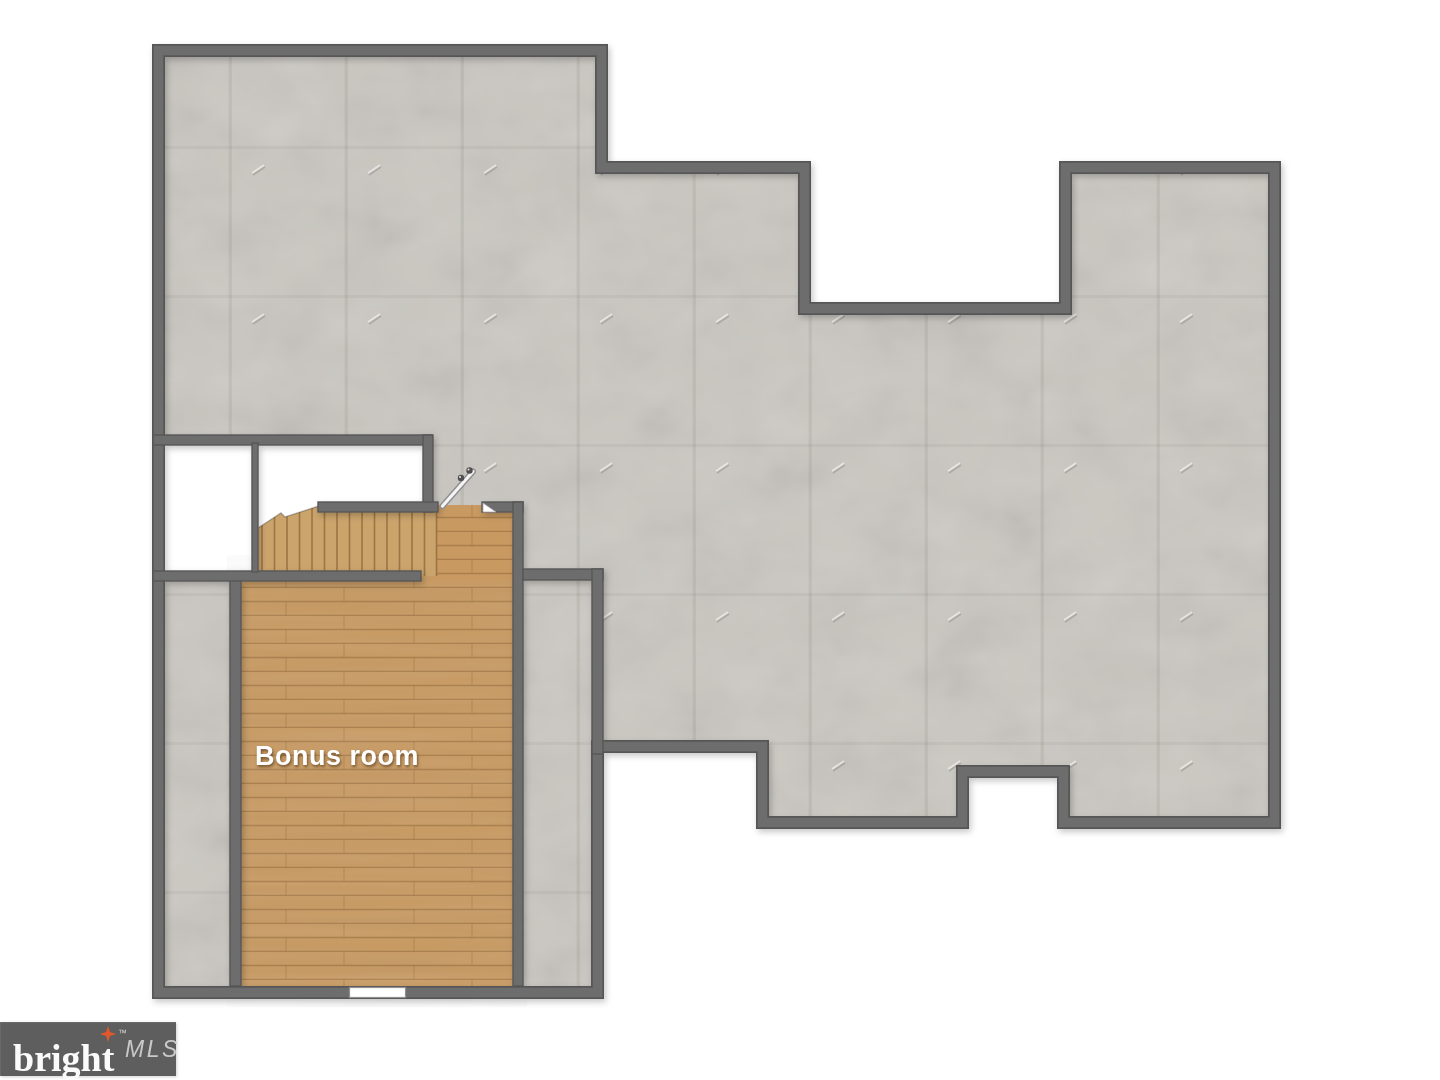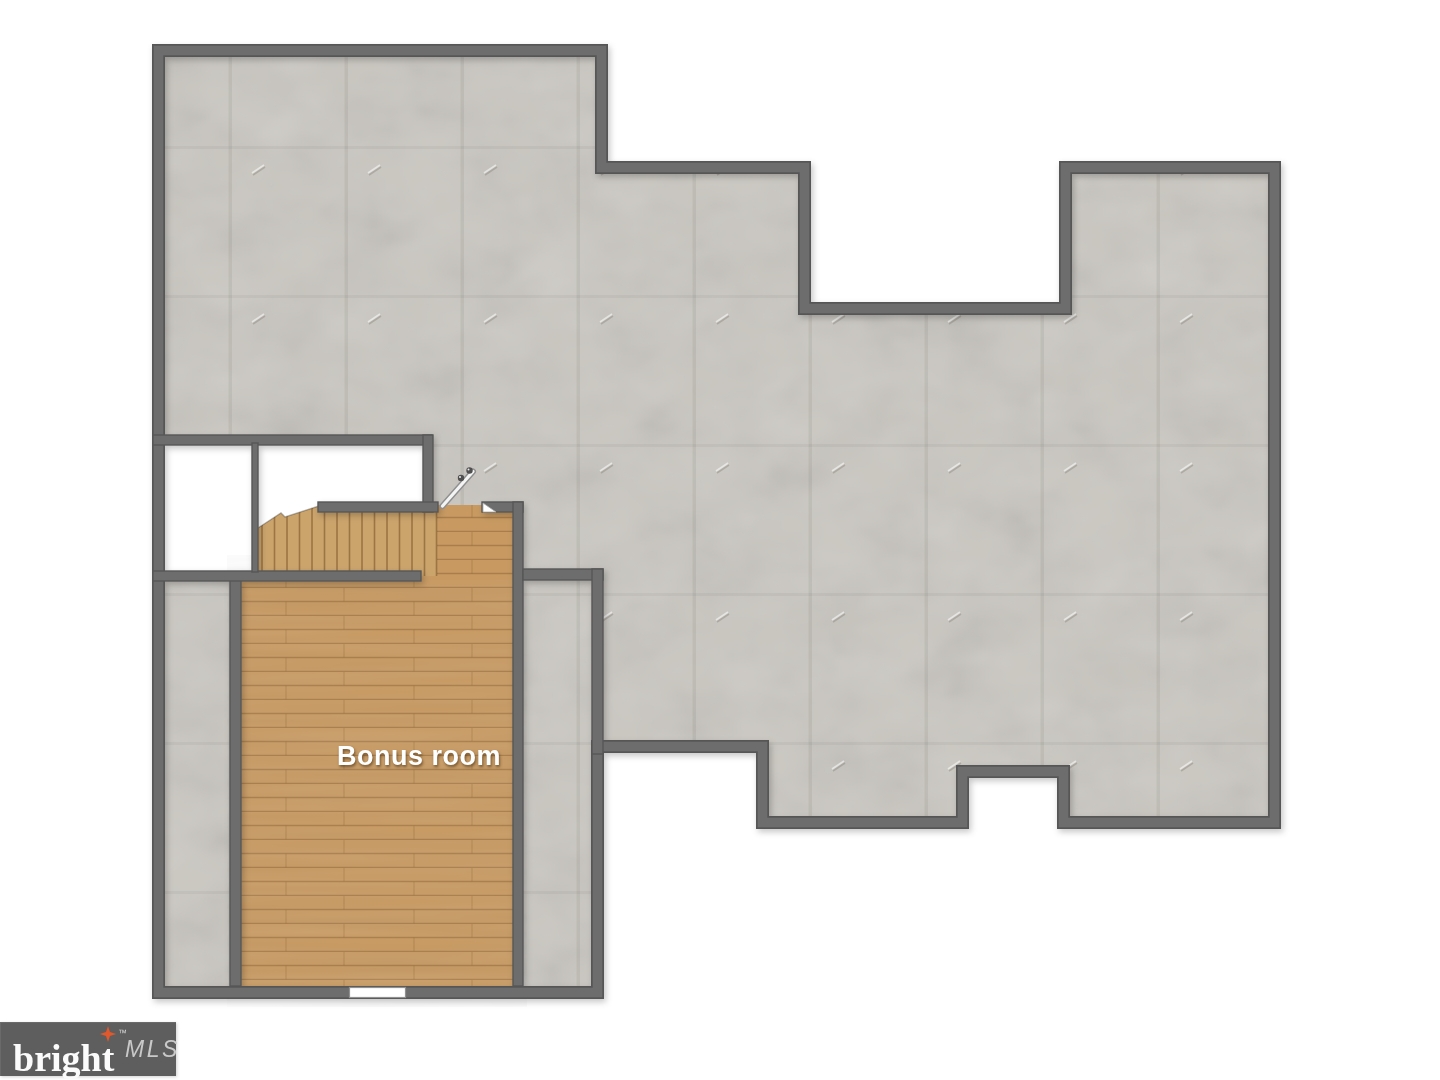--- a/index.html
+++ b/index.html
@@ -4,21 +4,21 @@
 <style>
   :root{
     --wall:#6d6d6d; --wall_edge:#575757; --concrete:#cac7c1; --wood:#c89a62;
     --wood_line:#7c5226; --outside:#ffffff; --logo_bg:#5e5e5e; --logo_text:#fbfbfb;
     --logo_suffix:#c9c9c9; --star:#e0582b; --room_label_color:#ffffff;
   }
   html,body{margin:0;padding:0;background:#fff;}
   .stage{position:relative;width:1440px;height:1080px;background:var(--outside);overflow:hidden;
          font-family:"Liberation Sans",sans-serif;}
   .plan-svg{position:absolute;inset:0;}
-  .room-label{position:absolute;left:255px;top:741px;width:246px;text-align:right;
+  .room-label{position:absolute;left:255px;top:741px;width:246px;text-align:left;
     font-family:"Liberation Sans",sans-serif;font-weight:bold;font-size:27px;letter-spacing:.5px;
     color:var(--room_label_color);text-shadow:1px 2px 3px rgba(70,45,15,.65);}
   .logo{position:absolute;left:0;top:1022px;width:176px;height:54px;background:var(--logo_bg);
     box-shadow:inset 1px 1px 0 rgba(255,255,255,.08), 1px 1px 3px rgba(0,0,0,.18);}
   .logo-word{position:absolute;left:13px;top:2px;font-family:"Liberation Serif",serif;
     font-weight:700;font-size:38px;line-height:50px;color:var(--logo_text);margin-top:9px;}
   .logo-star{position:absolute;left:99px;top:3px;width:18px;height:18px;}
   .logo-tm{position:absolute;left:118px;top:6px;font-size:9px;color:#d6d6d6;
     font-family:"Liberation Sans",sans-serif;}
   .logo-mls{position:absolute;left:125px;top:14px;font-size:23px;letter-spacing:2.5px;

